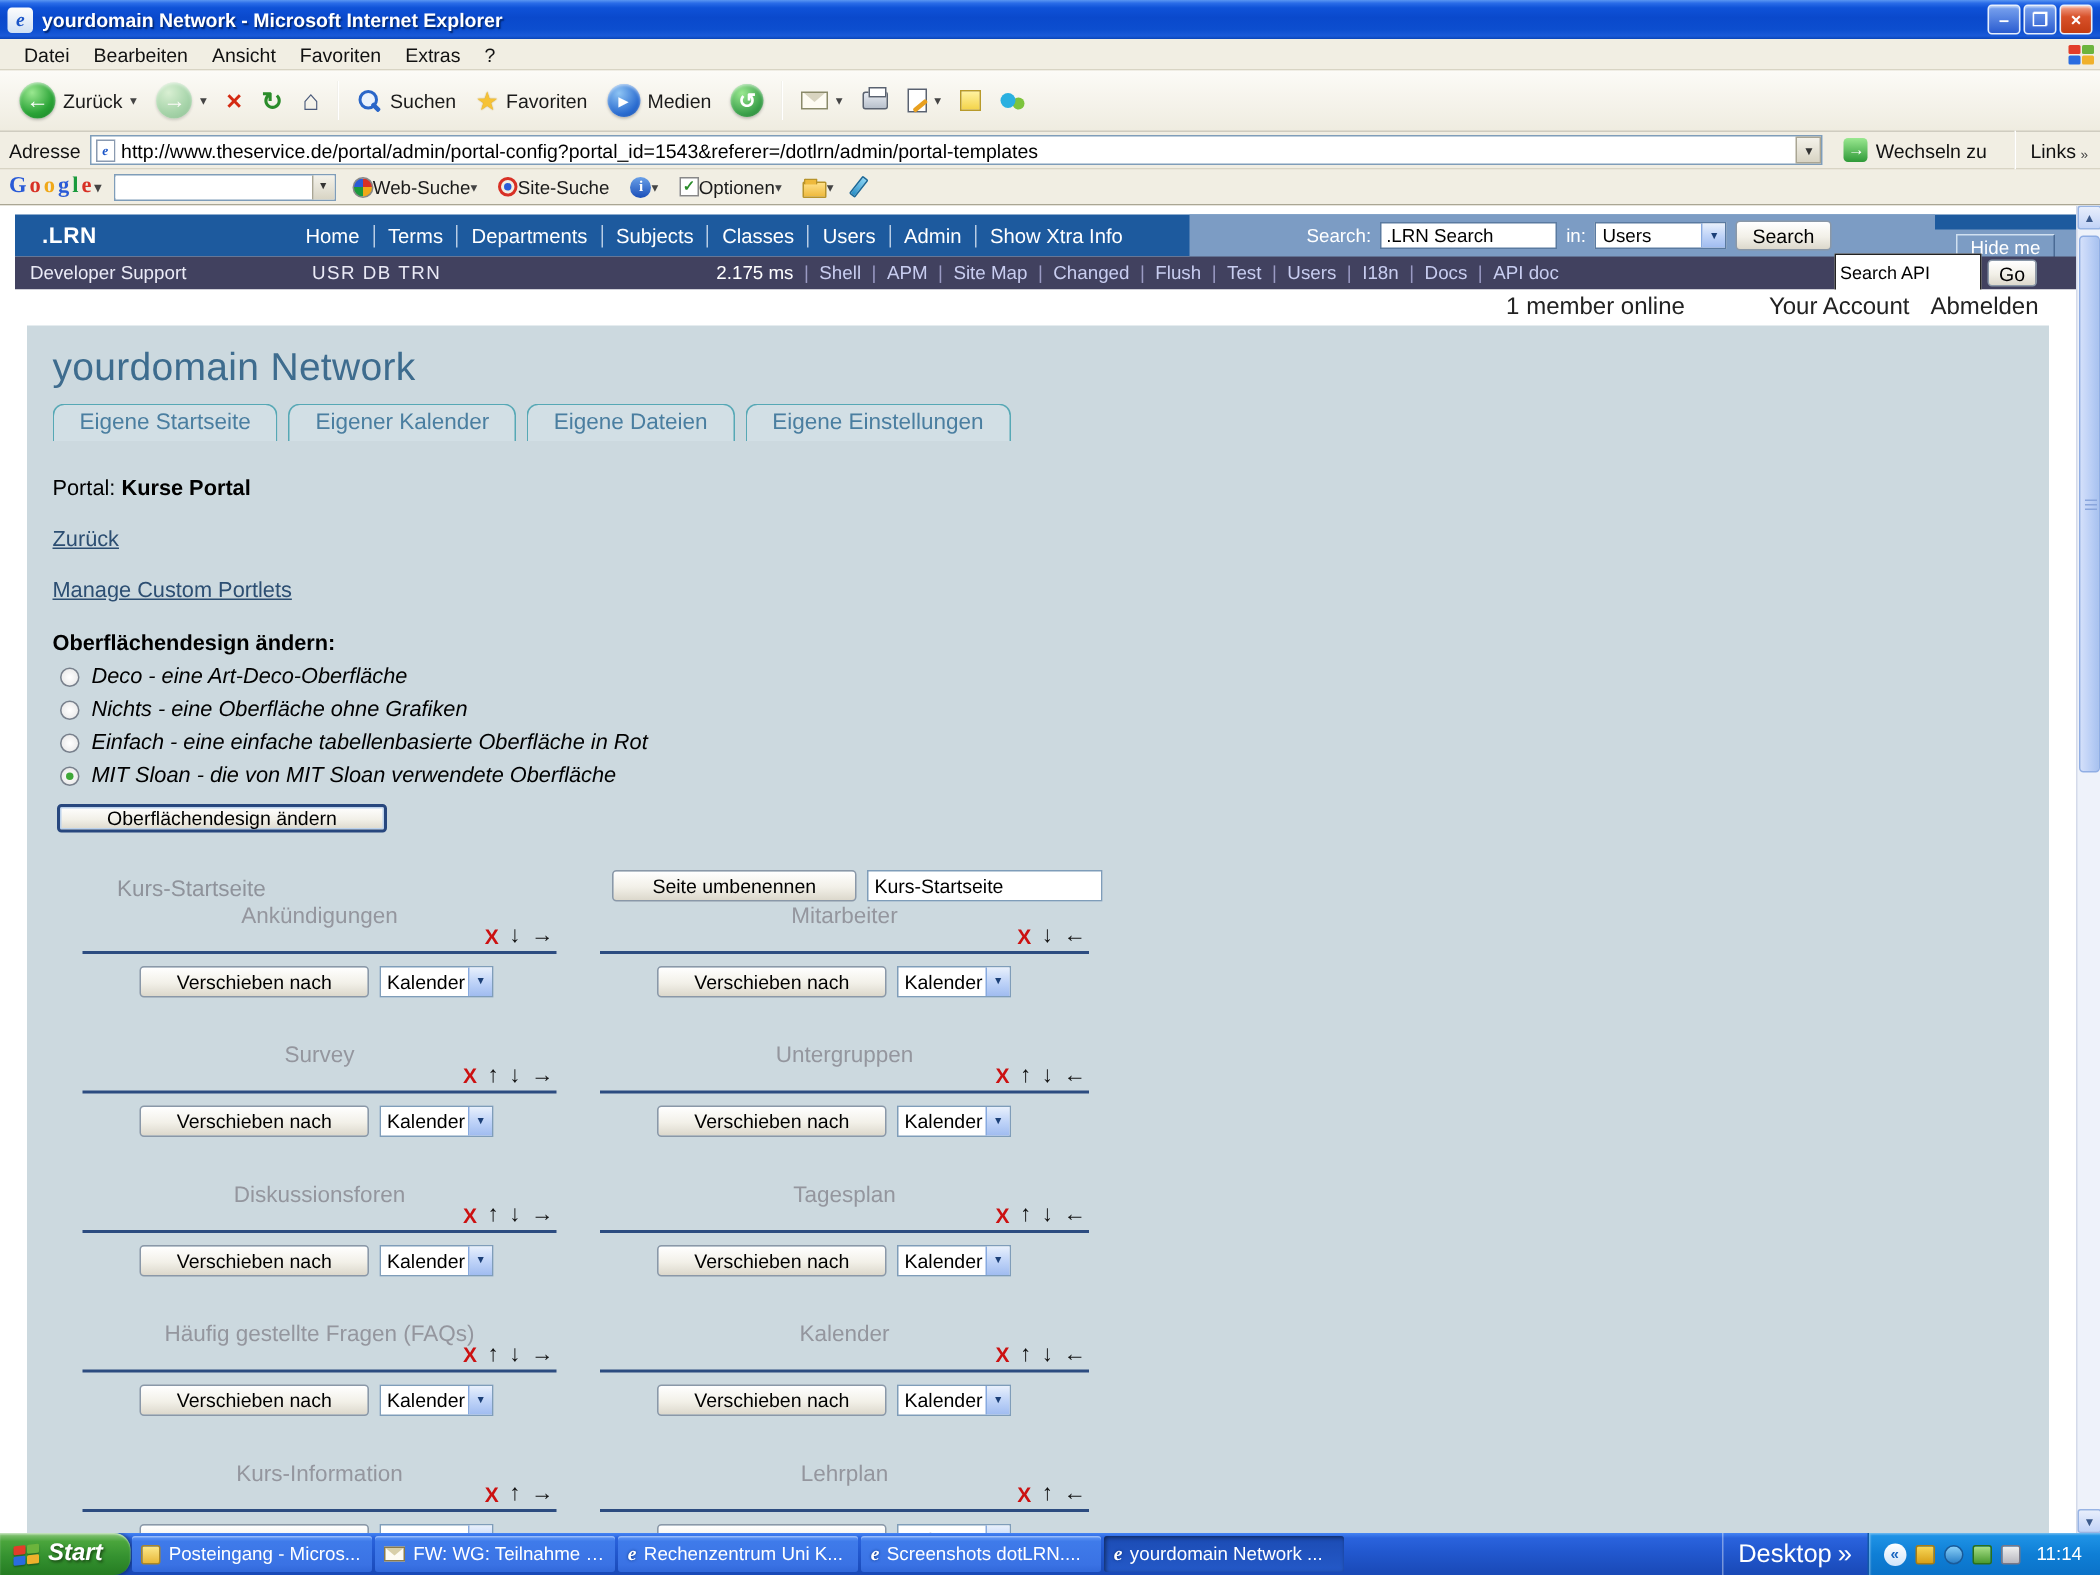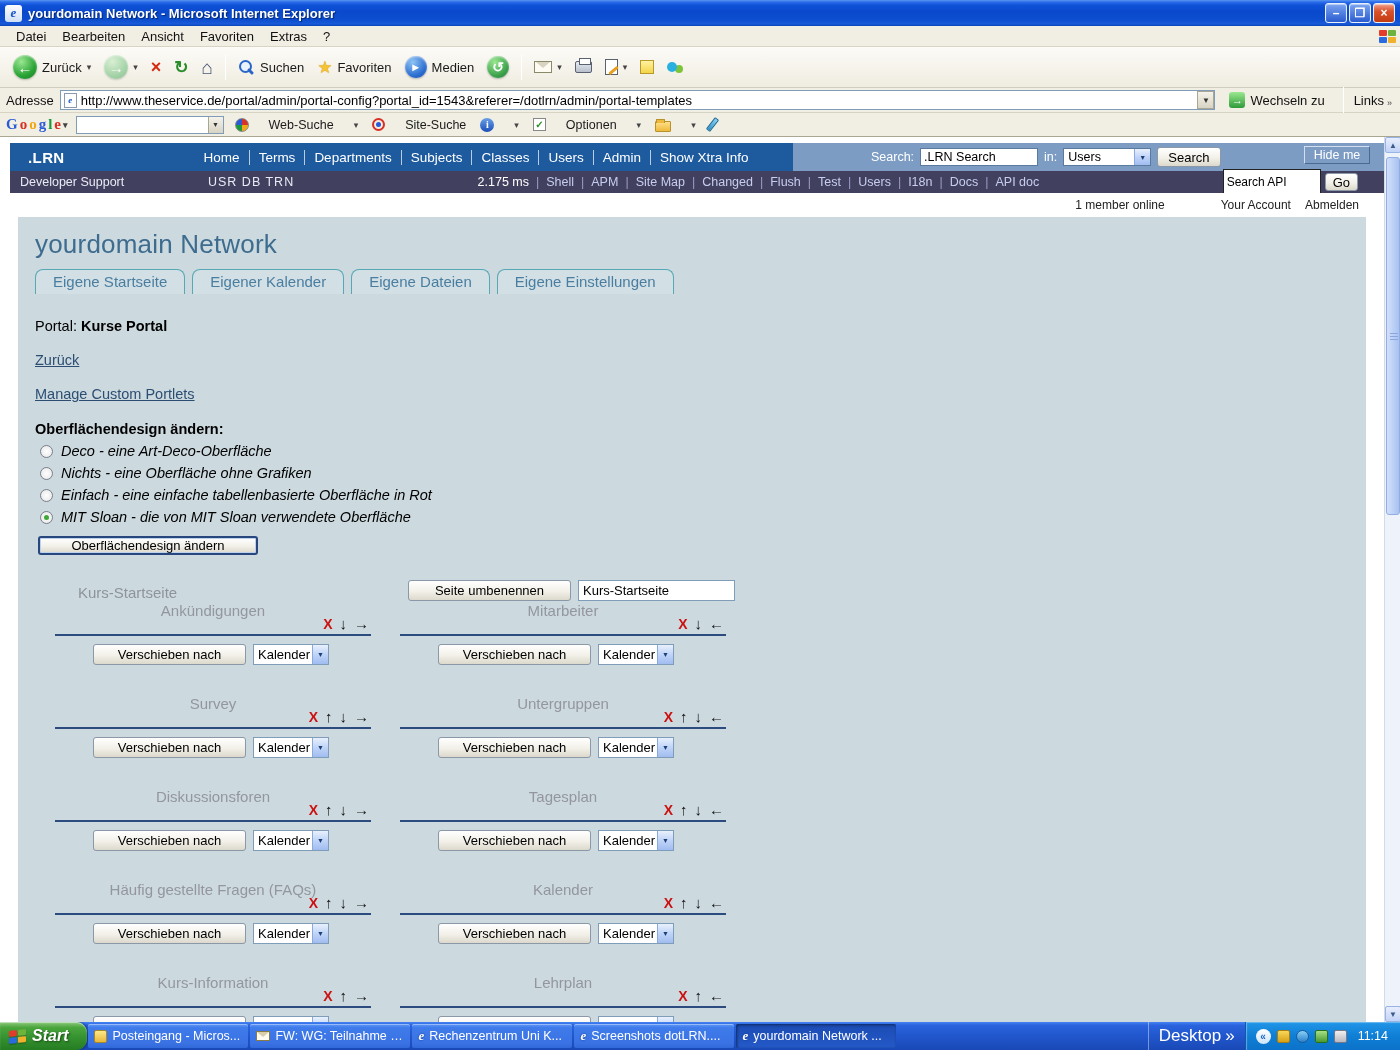--- a/index.html
+++ b/index.html
@@ -65,21 +65,21 @@
 .go-ic{width:16px;height:16px;border-radius:3px;background:linear-gradient(#9ae890,#2f9a38);color:#fff;font-weight:bold;font-size:11px;display:flex;align-items:center;justify-content:center;}
 .links-label{font-size:13px;color:#111;display:flex;align-items:flex-end;gap:3px;padding-right:2px;}
 
 
 .googlebar{height:24px;flex:0 0 24px;display:flex;align-items:center;background:#f1eee3;border-bottom:1px solid #aaa694;padding:0 6px;gap:8px;}
 .glogo{display:flex;align-items:center;gap:2px;font-weight:bold;font-size:15px;font-family:"Liberation Serif",serif;}
 .gl0,.gl3{color:#2a5bd7;}.gl1,.gl5{color:#d83025;}.gl2{color:#f0a818;}.gl4{color:#1a9a3c;}
 .gcombo{width:148px;height:18px;background:#fff;border:1px solid #7f9db9;display:flex;align-items:center;}
 .gcombo input{flex:1;border:none;outline:none;font-size:12px;padding:0 3px;font-family:"Liberation Sans",sans-serif;min-width:0;}
 .gdrop{width:15px;height:16px;background:linear-gradient(#f4f2ea,#d8d4c4);border-left:1px solid #aaa694;display:flex;align-items:center;justify-content:center;font-size:7px;color:#333;}
-.gbtn{display:flex;align-items:center;gap:20px;font-size:12.5px;color:#1a1a1a;padding:2px 3px;}
+.gbtn{display:flex;align-items:center;gap:0;font-size:12.5px;color:#1a1a1a;padding:2px 3px;}
 .gball{width:14px;height:14px;border-radius:50%;background:conic-gradient(#d83025 0 25%,#f0a818 25% 50%,#1a9a3c 50% 75%,#2a5bd7 75% 100%);border:1px solid #888;}
 .target{width:13px;height:13px;border:2px solid #d83025;border-radius:50%;position:relative;}
 .target::after{content:"";position:absolute;left:2px;top:2px;width:5px;height:5px;border-radius:50%;background:#2a5bd7;}
 .ginfo{width:14px;height:14px;border-radius:50%;background:linear-gradient(#6aa0e8,#1a4eb8);color:#fff;font-size:10px;font-weight:bold;
   display:flex;align-items:center;justify-content:center;font-family:"Liberation Serif",serif;}
 .optbox{width:13px;height:13px;background:#fff;border:1px solid #888;color:#2a8c2a;font-size:10px;font-weight:bold;display:flex;align-items:center;justify-content:center;line-height:1;}
 .folder{width:16px;height:11px;background:linear-gradient(#ffe088,#eeb93c);border:1px solid #b8932a;border-radius:1px;position:relative;margin-top:3px;}
 .folder::before{content:"";position:absolute;top:-3px;left:0;width:7px;height:3px;background:#eeb93c;border:1px solid #b8932a;border-bottom:none;border-radius:1px 1px 0 0;}
 .hlpen{width:5px;height:15px;background:linear-gradient(#8ad4f4,#2a90c8);border:1px solid #1a6898;transform:rotate(38deg);border-radius:1px;}
 
@@ -94,37 +94,37 @@
 .nav-item:not(:last-child){border-right:1px solid #b8cce4;}
 .search-seg{margin-left:auto;width:497px;background:#7c9cc4;display:flex;align-items:center;gap:6px;padding-left:78px;}
 .seg-label{font-size:12.5px;color:#fff;}
 .lrn-search-input{width:118px;height:18px;border:1px solid #5a7aa0;font-size:12.5px;padding:0 3px;font-family:"Liberation Sans",sans-serif;}
 .mini-select{height:18px;background:#fff;border:1px solid #5a7aa0;display:flex;align-items:center;font-size:12.5px;color:#000;position:relative;padding-left:4px;}
 .mini-select .selval{flex:1;}
 .sel-btn{width:16px;height:100%;background:linear-gradient(#e8f0fc,#c0d4f8 50%,#a0bcf0);border-left:1px solid #88aae0;
   display:flex;align-items:center;justify-content:center;font-size:7px;color:#1b3f77;}
 .users-select{width:88px;}
 .lrn-search-btn{height:20px;padding:0 10px;font-size:12.5px;}
-.hide-seg{width:94px;background:#7c9cc4;display:flex;justify-content:center;align-items:flex-start;padding-top:3px;}
+.hide-seg{width:94px;background:#7c9cc4;display:flex;justify-content:center;align-items:flex-start;padding-top:3px;margin-top:10px;}
 .hide-btn{font-size:12.5px;color:#fff;padding:1px 9px;border:1px solid #d0e0f0;border-right-color:#4a6a94;border-bottom-color:#4a6a94;background:#7c9cc4;}
 
 
 .devbar{height:22px;flex:0 0 22px;margin:0 16px 0 10px;background:#41415f;display:flex;align-items:center;color:#eaeaf6;font-size:12.5px;padding:0 10px;}
 .dev-support{width:188px;}
 .dev-env{letter-spacing:1px;}
 .dev-mid{margin-left:auto;display:flex;align-items:center;}
 .dev-timing{color:#fff;}
 .dev-timing::after,.dev-link:not(:last-child)::after{content:"|";color:#9a9ac4;margin:0 7px;}
 .dev-link{color:#c8cdf0;}
 .dev-search{margin-left:auto;display:flex;align-items:center;gap:4px;padding-right:16px;}
 .dev-input{width:98px;height:17px;border:1px solid #222;font-size:12px;padding:12px 3px;font-family:"Liberation Sans",sans-serif;}
 .dev-go{height:18px;padding:0 7px;font-size:12px;}
 
 
-.acctbar{height:24px;flex:0 0 24px;background:#fff;display:flex;align-items:center;justify-content:flex-end;font-size:12px;color:#222;padding-right:41px;}
+.acctbar{height:24px;flex:0 0 24px;background:#fff;display:flex;align-items:center;justify-content:flex-end;font-size:16px;color:#222;padding-right:41px;}
 .acct-online{margin-right:56px;}
 .acct-account{margin-right:14px;}
 
 
 .pagebg{flex:1;background:#ccd9df;margin:0 34px 0 18px;overflow:hidden;display:flex;flex-direction:column;}
 .page-title{margin:12px 17px 0;font-size:26px;color:#3e6c8e;font-weight:normal;letter-spacing:.2px;}
 .tabs{display:flex;gap:7px;margin-top:9px;padding:0 17px;align-items:flex-end;}
 .tab{border:1px solid #56a8b5;border-bottom:none;border-radius:8px 8px 0 0;padding:3px 17px 4px;font-size:15px;color:#4a7ea0;background:#d2dfe5;white-space:nowrap;}
 .tealbar{height:5px;background:#68aebb;}
 .portal-line{margin:24px 17px 0;font-size:14.5px;color:#000;}

